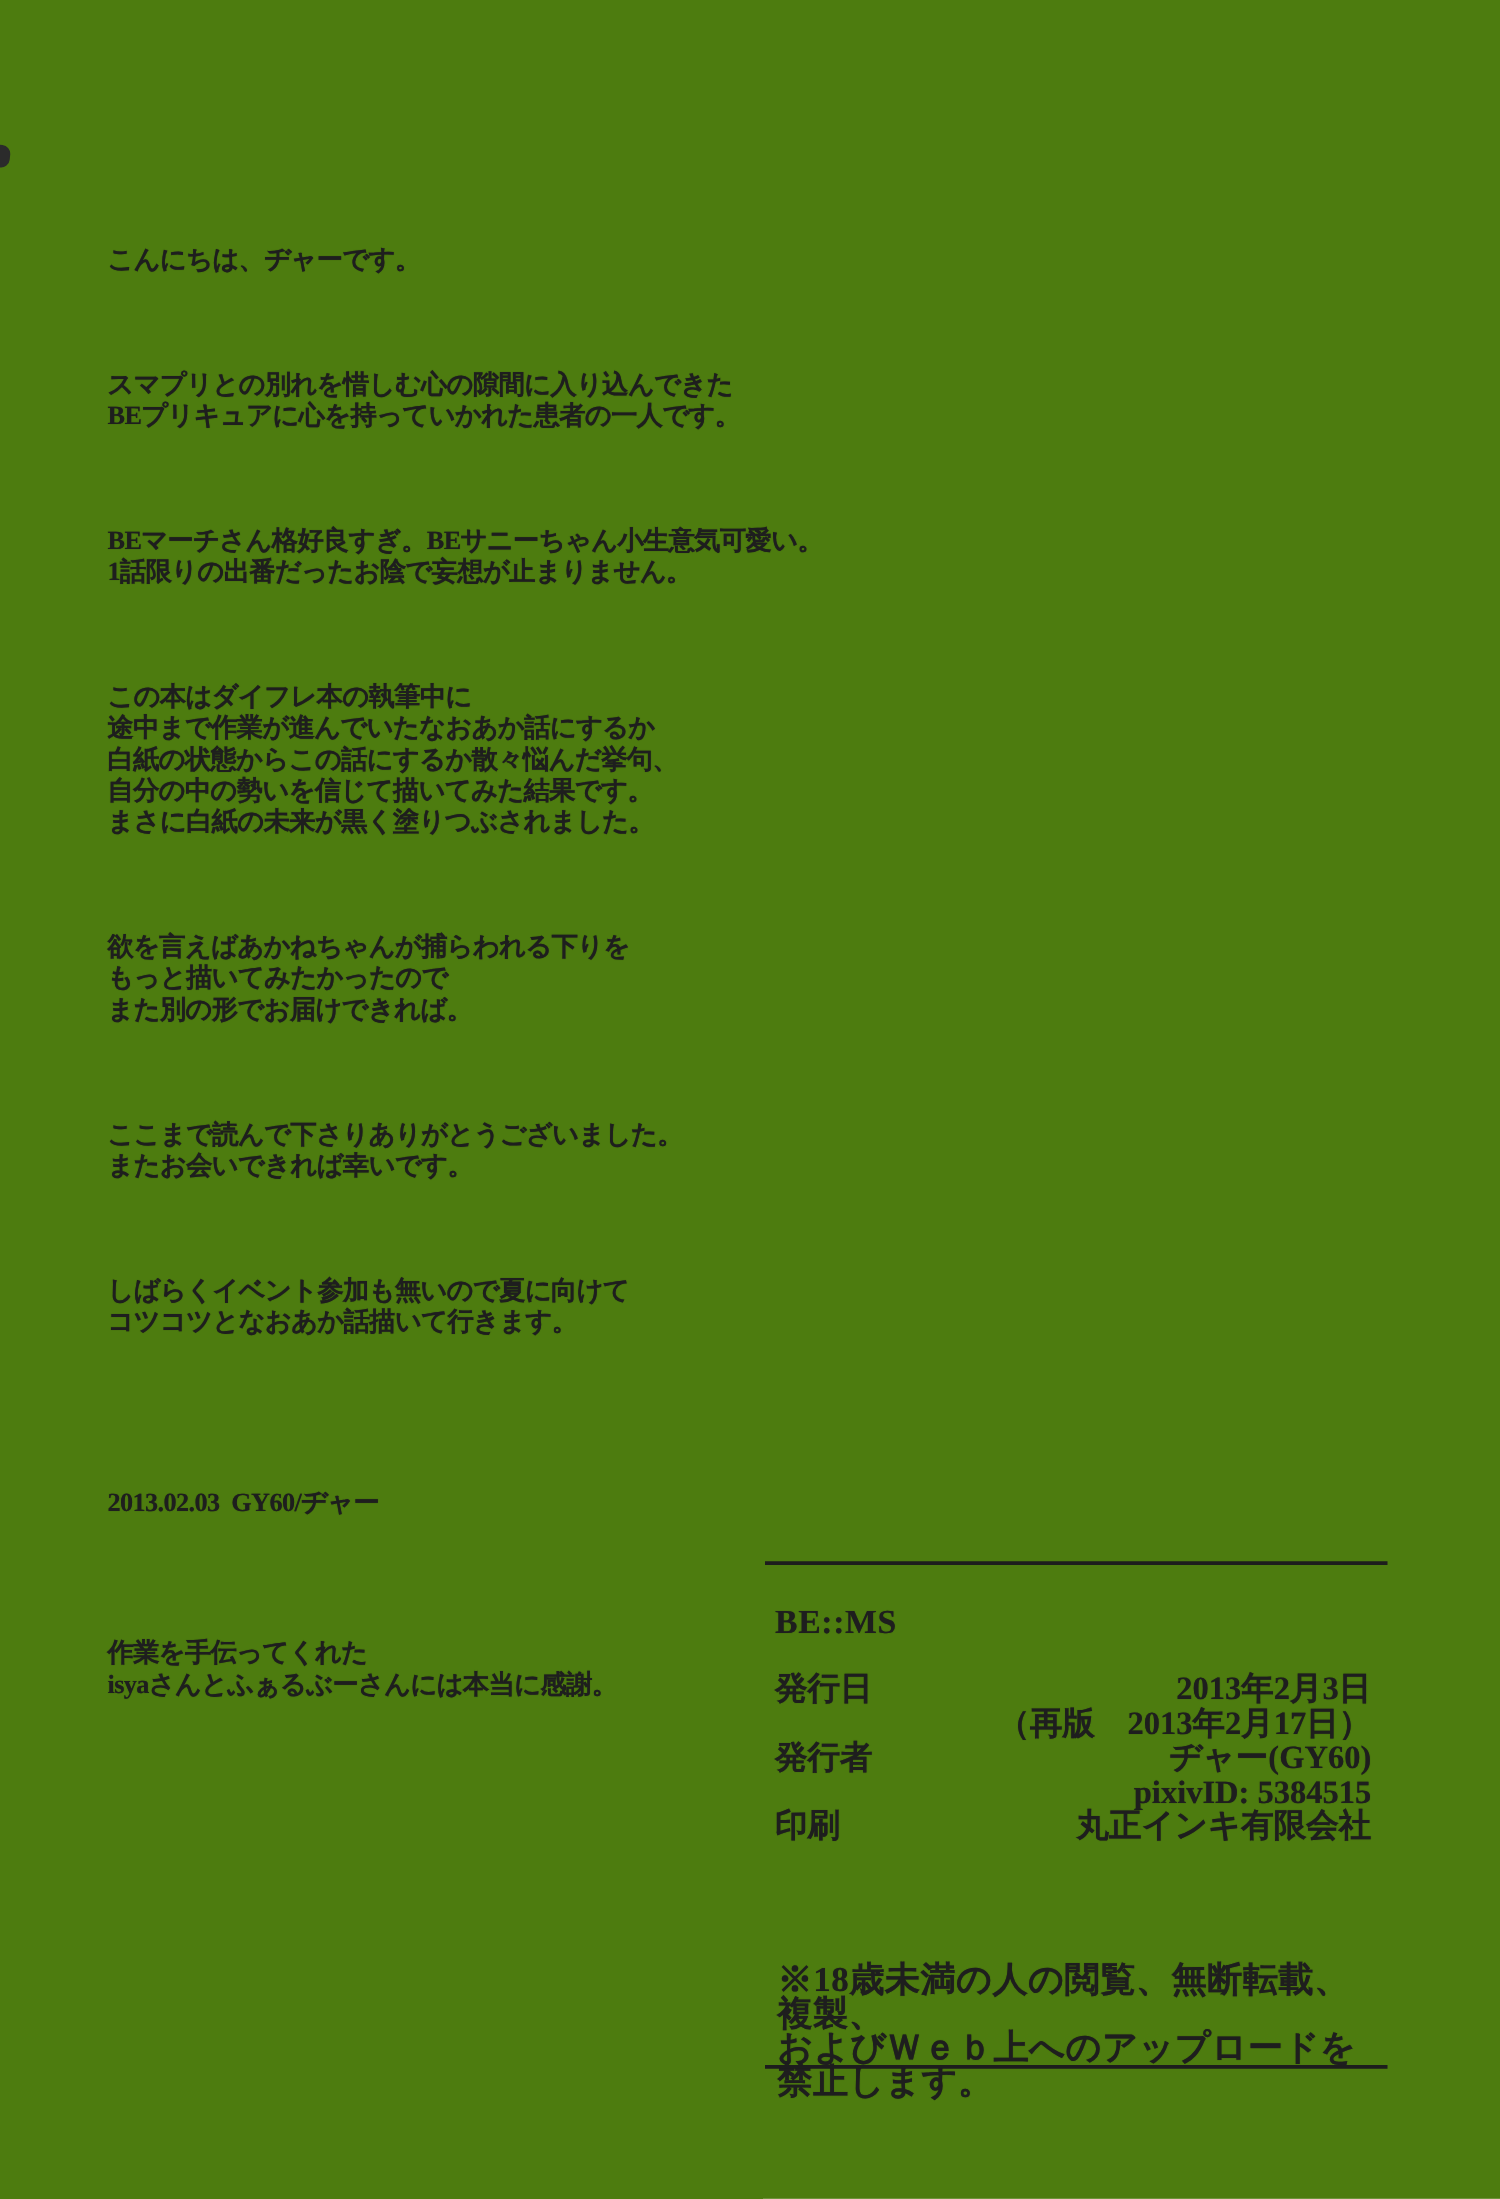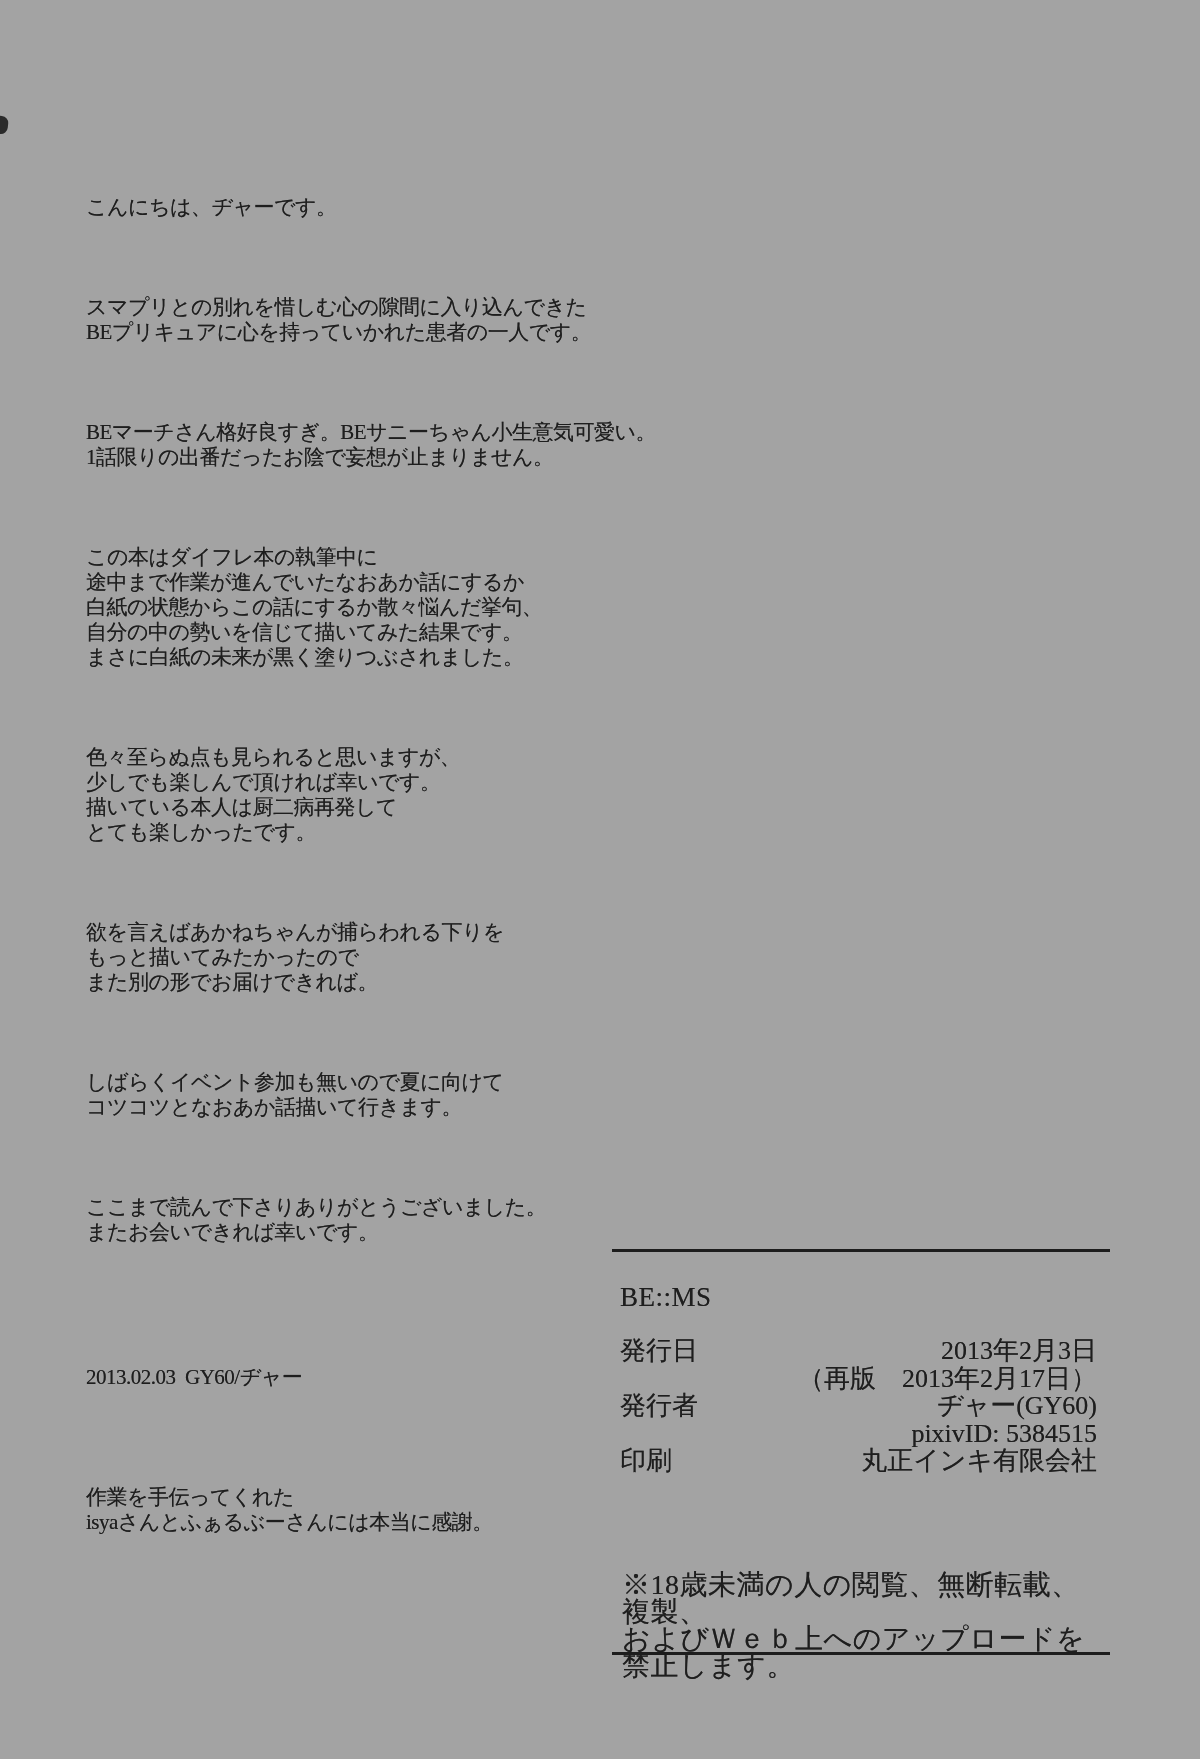--- a/index.html
+++ b/index.html
@@ -4,23 +4,24 @@
 <style>
   html, body { margin: 0; padding: 0; }
   body {
     width: 1200px; height: 1759px;
     background: #ffffff;
     font-family: "Liberation Serif", "DejaVu Serif", serif;
   }
   .page {
     position: relative;
     width: 1200px; height: 1759px;
-    background: #a3a3a3;
+    background: #4d7c0f;
     color: #1e1e1e;
     overflow: hidden;
+    font-weight: bold;
   }
   
   .scan-artifact {
     position: absolute;
     left: -6px; top: 116px;
     width: 14px; height: 18px;
     background: #2b2b2b;
     border-radius: 0 7px 7px 0;
     transform: rotate(6deg);
   }
@@ -97,31 +98,27 @@
     <p class="para">こんにちは、ヂャーです。</p>
     <p class="para">スマプリとの別れを惜しむ心の隙間に入り込んできた
 BEプリキュアに心を持っていかれた患者の一人です。</p>
     <p class="para">BEマーチさん格好良すぎ。BEサニーちゃん小生意気可愛い。
 1話限りの出番だったお陰で妄想が止まりません。</p>
     <p class="para">この本はダイフレ本の執筆中に
 途中まで作業が進んでいたなおあか話にするか
 白紙の状態からこの話にするか散々悩んだ挙句、
 自分の中の勢いを信じて描いてみた結果です。
 まさに白紙の未来が黒く塗りつぶされました。</p>
-    <p class="para">色々至らぬ点も見られると思いますが、
-少しでも楽しんで頂ければ幸いです。
-描いている本人は厨二病再発して
-とても楽しかったです。</p>
     <p class="para">欲を言えばあかねちゃんが捕らわれる下りを
 もっと描いてみたかったので
 また別の形でお届けできれば。</p>
+    <p class="para">ここまで読んで下さりありがとうございました。
+またお会いできれば幸いです。</p>
     <p class="para">しばらくイベント参加も無いので夏に向けて
 コツコツとなおあか話描いて行きます。</p>
-    <p class="para">ここまで読んで下さりありがとうございました。
-またお会いできれば幸いです。</p>
     <p class="date-sig">2013.02.03  GY60/ヂャー</p>
     <p class="credits">作業を手伝ってくれた
 isyaさんとふぁるぶーさんには本当に感謝。</p>
   </div>
 
   <div class="colophon">
     <div class="rule rule-top"></div>
     <div class="colophon-title">BE::MS</div>
 
     <div class="colophon-rows">

